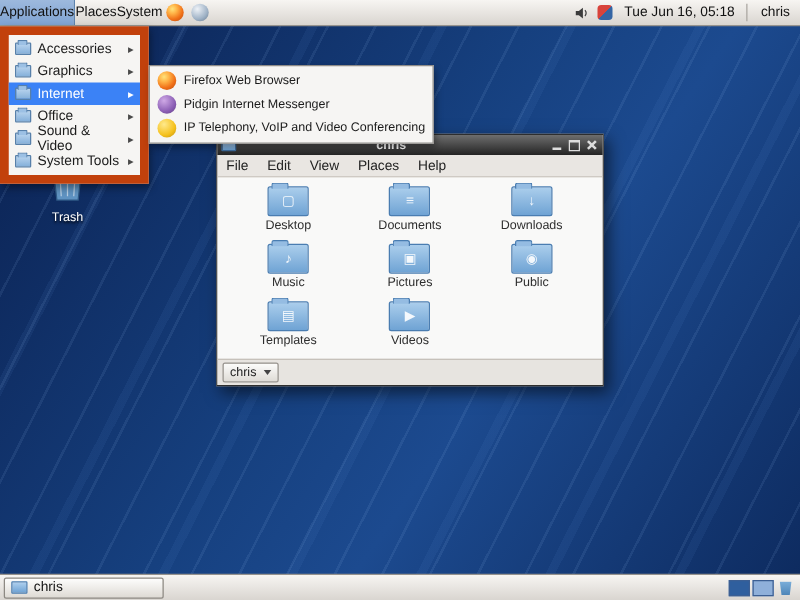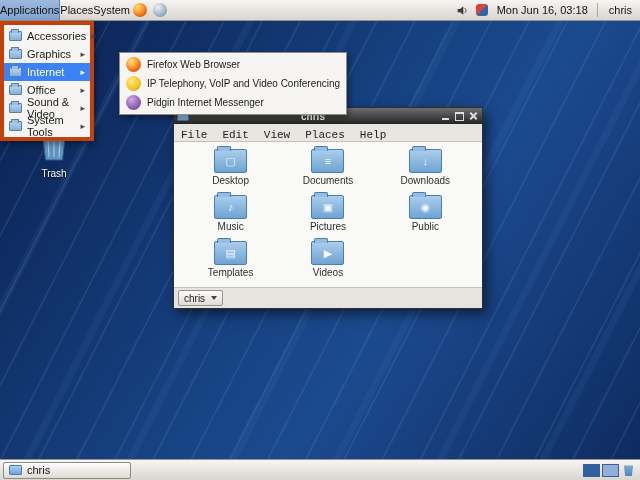--- a/index.html
+++ b/index.html
@@ -47,22 +47,22 @@
   .mini-folder { width:13px; height:10px; border-radius:1px; position:relative;
     background:linear-gradient(#aecfee,#6fa3d4); border:1px solid #4a7db1; }
   .workspaces { display:flex; gap:2px; margin-right:4px; }
   .ws { width:17px; height:13px; border:1px solid #3c5f93; background:#8fb0da; }
   .ws.active { background:#2f5f9e; }
   .trash-mini { width:11px; height:12px;
     background:linear-gradient(#7fb2dd,#4f86b8);
     clip-path:polygon(8% 12%, 92% 12%, 80% 100%, 20% 100%); margin-right:6px; }
   
   .apps-menu {
-    position:absolute; left:0; top:21px; width:94px; z-index:60;
-    background:#f6f5f3; border:4px solid #c2410c; box-shadow:2px 3px 6px rgba(0,0,0,.4);
+    position:absolute; left:0; top:21px; width:119px; z-index:60;
+    background:#f6f5f3; border:7px solid #c2410c; box-shadow:2px 3px 6px rgba(0,0,0,.4);
     padding:2px 0;
   }
   .apps-item { height:18px; display:flex; align-items:center; gap:5px; padding:0 5px; font-size:11px; color:#1b1b1b; }
   .apps-item.sel { background:#3b82f6; color:#fff; }
   .cat-icon { width:13px; height:10px; border-radius:1px; position:relative; flex:0 0 auto;
     background:linear-gradient(#b9d4ee,#85b0da); border:1px solid #5780aa; }
   .cat-icon::before { content:""; position:absolute; top:-3px; left:1px; width:6px; height:3px;
     background:#9cc0e4; border:1px solid #5780aa; border-bottom:none; border-radius:1px 1px 0 0; }
   .arrow { margin-left:auto; font-size:9px; color:#4a4a4a; }
   .arrow::after { content:"▸"; }
@@ -93,22 +93,22 @@
   .win-title { flex:1; text-align:center; font-size:10px; font-weight:bold; }
   .win-btn { width:12px; height:12px; margin-left:2px; position:relative;
     display:flex; align-items:flex-end; justify-content:center; }
   .btn-min::after { content:""; width:7px; height:2px; background:#ddd; margin-bottom:2px; }
   .btn-max { align-items:center; }
   .btn-max::after { content:""; width:7px; height:6px; border:1px solid #ddd; border-top:2px solid #ddd; }
   .btn-close { align-items:center; }
   .btn-close::before, .btn-close::after { content:""; position:absolute; width:9px; height:2px; background:#ddd; top:5px; }
   .btn-close::before { transform:rotate(45deg); }
   .btn-close::after  { transform:rotate(-45deg); }
-  .menubar { height:18px; flex:0 0 auto; display:flex; align-items:flex-end; gap:15px; padding:0 7px;
-    background:#e9e6e2; border-bottom:1px solid #c6c1ba; font-size:11px; color:#222;font-family:Liberation Mono, monospace; }
+  .menubar { height:18px; flex:0 0 auto; display:flex; align-items:center; gap:15px; padding:0 7px;
+    background:#e9e6e2; border-bottom:1px solid #c6c1ba; font-size:11px; color:#222; }
   .filearea { flex:1; background:#f9f9f8; overflow:hidden; }
   .icons-grid { display:grid; grid-template-columns:repeat(3, 1fr); padding:7px 8px 0;
     row-gap:9px; justify-items:center; }
   .fitem { width:90px; display:flex; flex-direction:column; align-items:center; font-size:10px; color:#2e2e2e; }
   .folder { width:33px; height:24px; border-radius:2px; position:relative; margin-bottom:2px;
     background:linear-gradient(#abceec,#6fa3d4); border:1px solid #4a7db1;
     display:flex; align-items:center; justify-content:center; }
   .folder::before { content:""; position:absolute; top:-4px; left:2px; width:12px; height:4px;
     background:#95bce2; border:1px solid #4a7db1; border-bottom:none; border-radius:2px 2px 0 0; }
   .folder .glyph { color:rgba(255,255,255,.9); font-size:11px; line-height:1; }
@@ -131,21 +131,21 @@
   <span class="p-ico ff-sphere"></span>
   <span class="p-ico gray-sphere"></span>
   <div class="spacer"></div>
   <span class="p-ico">
     <svg width="13" height="13" viewBox="0 0 16 16">
       <path d="M2 6h3l4-3.2v10.4L5 10H2z" fill="#3c3c3c"></path>
       <path d="M11 5.2c1.6 1.5 1.6 4.1 0 5.6" stroke="#3c3c3c" stroke-width="1.2" fill="none"></path>
     </svg>
   </span>
   <span class="p-ico notif-badge"></span>
-  <div class="clock">Mon Jun 16, 03:18</div>
+  <div class="clock">Tue Jun 16, 05:18</div>
   <div class="sep"></div>
   <div class="user-applet">chris</div>
 </div>
 
 <div class="apps-menu">
   <div class="apps-item">
     <span class="cat-icon"></span>
     <span>Accessories</span>
     <span class="arrow"></span>
   </div>
@@ -175,26 +175,26 @@
     <span class="arrow"></span>
   </div>
 </div>
 
 <div class="sub-menu">
   <div class="sub-item">
     <span class="sub-ico ff-sphere"></span>
     <span>Firefox Web Browser</span>
   </div>
   <div class="sub-item">
+    <span class="sub-ico ico-pidgin"></span>
+    <span>Pidgin Internet Messenger</span>
+  </div>
+  <div class="sub-item">
     <span class="sub-ico ico-voip"></span>
     <span>IP Telephony, VoIP and Video Conferencing</span>
-  </div>
-  <div class="sub-item">
-    <span class="sub-ico ico-pidgin"></span>
-    <span>Pidgin Internet Messenger</span>
   </div>
 </div>
 
 <div class="trash">
   <svg width="36" height="34" viewBox="0 0 36 34">
     <rect x="13" y="1" width="10" height="4" rx="2" fill="#7fa9cf" stroke="#2f5a86"></rect>
     <rect x="4" y="4" width="28" height="5" rx="2" fill="#6d9ec8" stroke="#2f5a86"></rect>
     <path d="M7 10 L29 10 L26.5 32 L9.5 32 Z" fill="#5f93c2" stroke="#2f5a86"></path>
     <path d="M12 13 L13 29 M18 13 L18 29 M24 13 L23 29" stroke="rgba(255,255,255,.55)" fill="none"></path>
   </svg>

